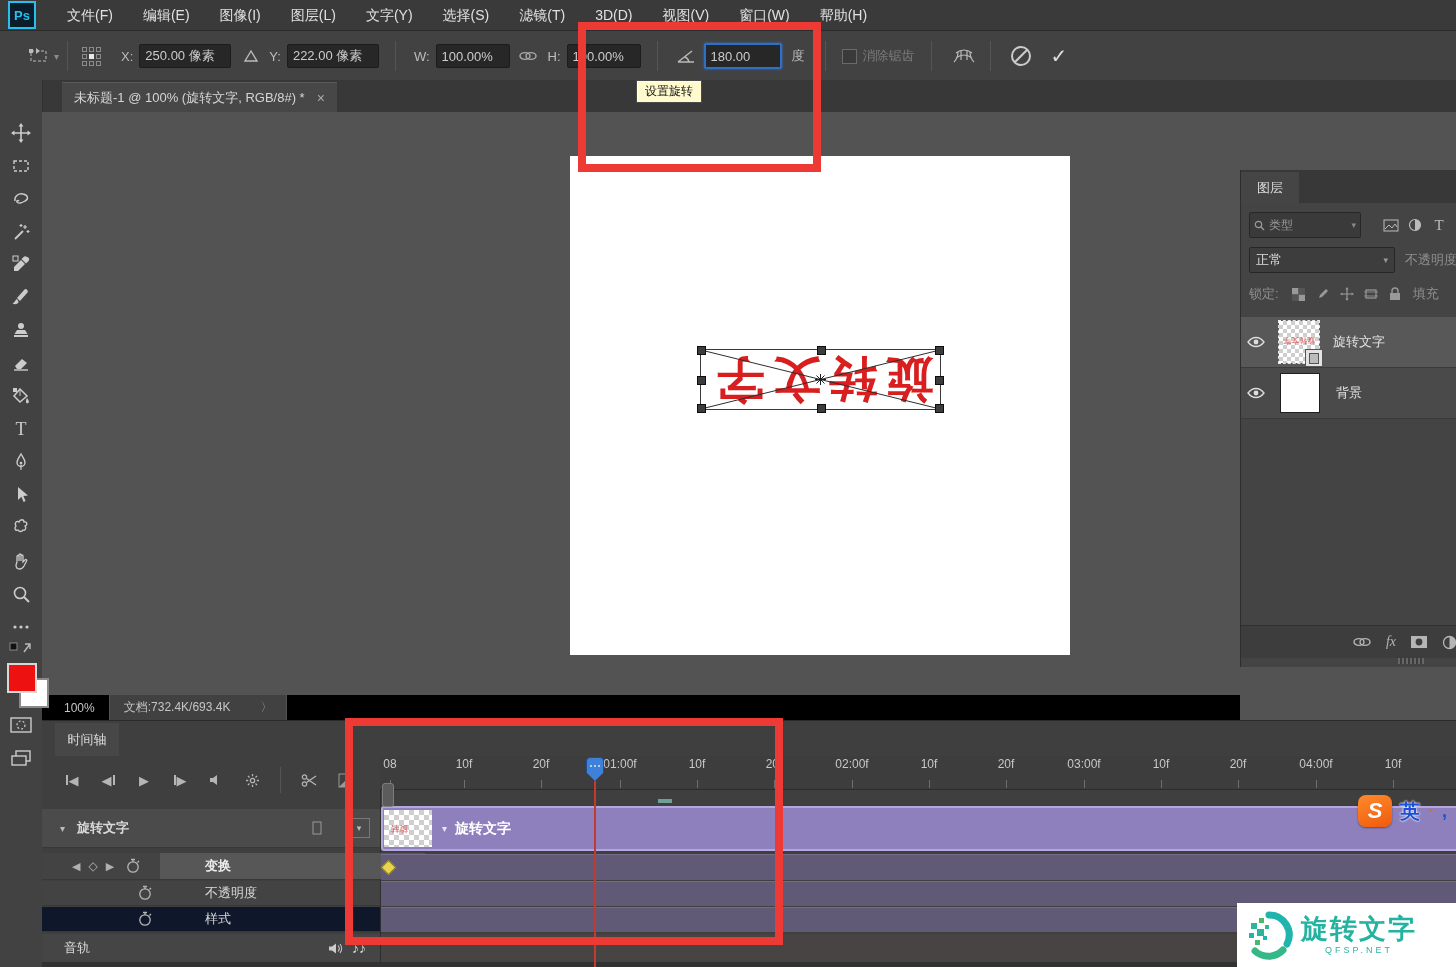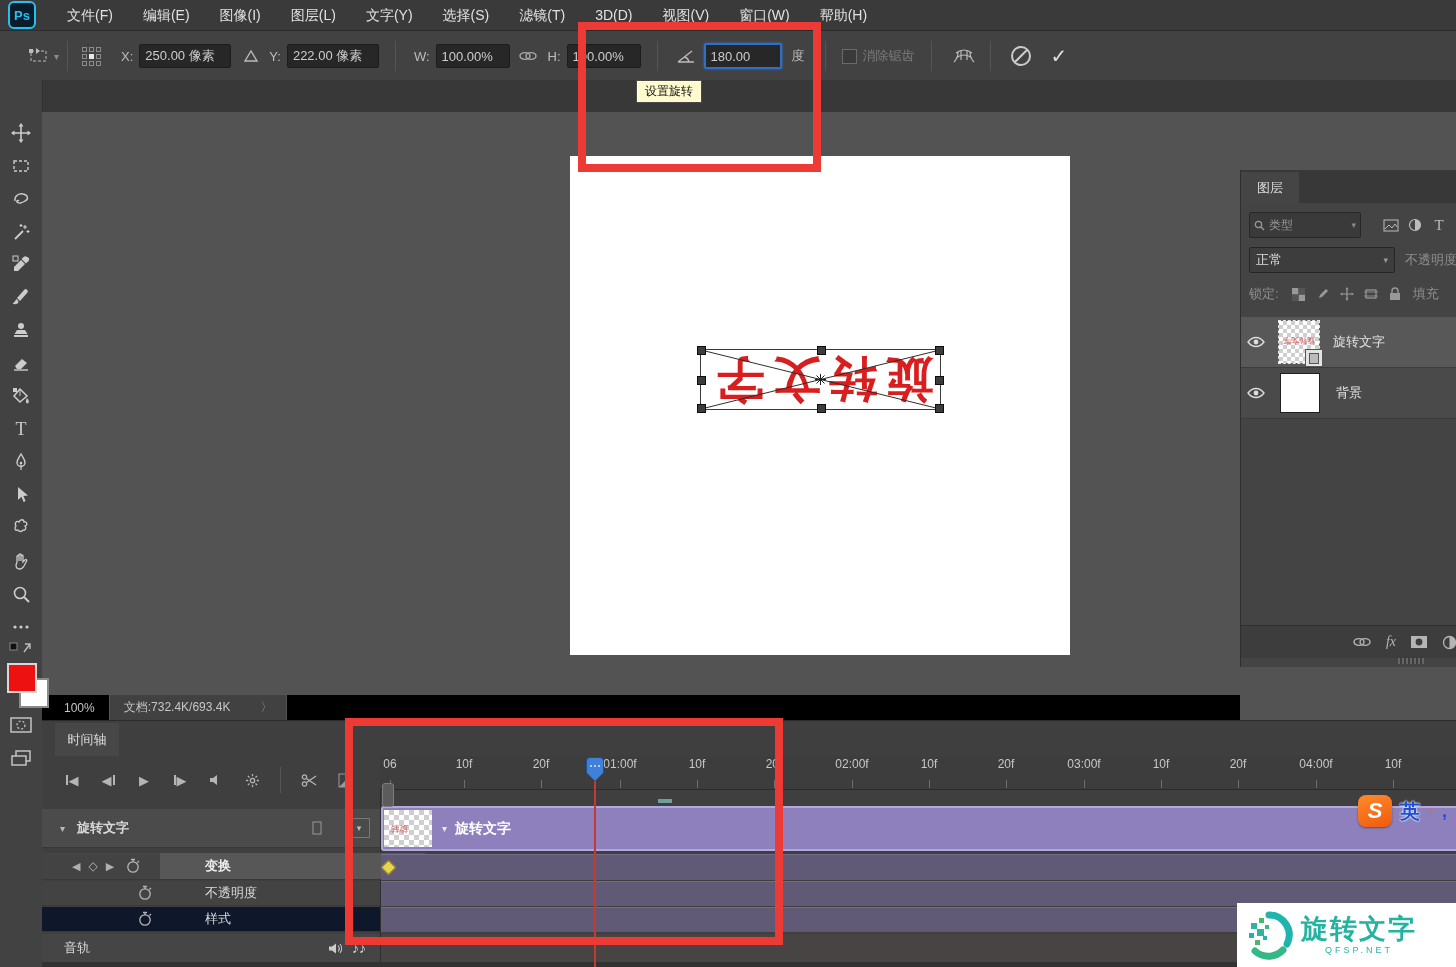--- a/index.html
+++ b/index.html
@@ -4,21 +4,21 @@
 <style>
   html,body{margin:0;padding:0;background:#222;}
   #app{position:relative;width:1456px;height:967px;overflow:hidden;background:#3a3a3a;
        font-family:"Liberation Sans","DejaVu Sans",sans-serif;color:#ccc;-webkit-font-smoothing:antialiased;}
   .abs{position:absolute;}
   svg{display:block;}
 
   
   .menubar{left:0;top:0;width:1456px;height:30px;background:#3a3a3a;display:flex;align-items:center;}
   .ps-logo{width:24px;height:24px;margin-left:8px;background:#0b1c2a;border:2px solid #27c0ee;color:#27c0ee;
-           font-size:13px;font-weight:bold;display:flex;align-items:center;justify-content:center;border-radius:6px;}
+           font-size:13px;font-weight:bold;display:flex;align-items:center;justify-content:center;border-radius:0;}
   .menu-item{padding:0 15px;font-size:14px;color:#e0e0e0;line-height:30px;cursor:default;}
 
   
   .optbar{left:0;top:30px;width:1456px;height:50px;background:#424242;border-top:1px solid #2b2b2b;
           border-bottom:1px solid #2b2b2b;display:flex;align-items:center;font-size:13px;color:#c9c9c9;}
   .vsep{width:1px;height:30px;background:#555;margin:0 8px;}
   .field{height:22px;background:#272727;border:1px solid #1c1c1c;border-radius:2px;color:#ccc;
          font-size:13px;padding:0 5px;font-family:"Liberation Sans","DejaVu Sans",sans-serif;}
   .field.focused{border:2px solid #2f6fc4;box-shadow:0 0 3px #2f6fc4;}
   .ref-grid{display:grid;grid-template-columns:repeat(3,5px);grid-template-rows:repeat(3,5px);gap:2px;}
@@ -231,20 +231,24 @@
         </svg>
     </span>
     <span style="margin-left:18px;color:#ddd;font-size:20px">✓</span>
   </div>
 
   <div class="abs tooltip">设置旋转</div>
 
   <div class="abs tabbar"></div>
   <span class="abs collapse-chip">»</span>
   <div class="abs dock-grip"></div>
+  <div class="abs doctab">
+    <span>未标题-1 @ 100% (旋转文字, RGB/8#) *</span>
+    <span class="close">×</span>
+  </div>
 
   <div class="abs toolrail">
     <span class="tool" style="top:40px">
         <svg width="20" height="20" viewBox="0 0 20 20">
           <path d="M10 3v14M3 10h14" stroke="#ccc" stroke-width="1.6"></path>
           <path d="M10 0l2.5 3.5h-5zM10 20l2.5-3.5h-5zM0 10l3.5-2.5v5zM20 10l-3.5-2.5v5z" fill="#ccc"></path>
         </svg>
       </span>
     <span class="tool" style="top:73px">
         <svg width="20" height="20" viewBox="0 0 20 20">
@@ -538,21 +542,21 @@
           <svg width="15" height="15" viewBox="0 0 15 15">
             <rect x="1" y="1" width="13" height="13" fill="none" stroke="#999"></rect>
             <path d="M1 14L14 1v13z" fill="#999"></path>
           </svg>
         </span>
     </div>
 
     <div class="tl-divider"></div>
 
     <div class="ruler"></div>
-    <span class="rtick" style="left:348px">06</span>
+    <span class="rtick" style="left:348px">08</span>
     <span class="rtick" style="left:422px">10f</span>
     <span class="rtick" style="left:499px">20f</span>
     <span class="rtick" style="left:578px">01:00f</span>
     <span class="rtick" style="left:655px">10f</span>
     <span class="rtick" style="left:732px">20f</span>
     <span class="rtick" style="left:810px">02:00f</span>
     <span class="rtick" style="left:887px">10f</span>
     <span class="rtick" style="left:964px">20f</span>
     <span class="rtick" style="left:1042px">03:00f</span>
     <span class="rtick" style="left:1119px">10f</span>

